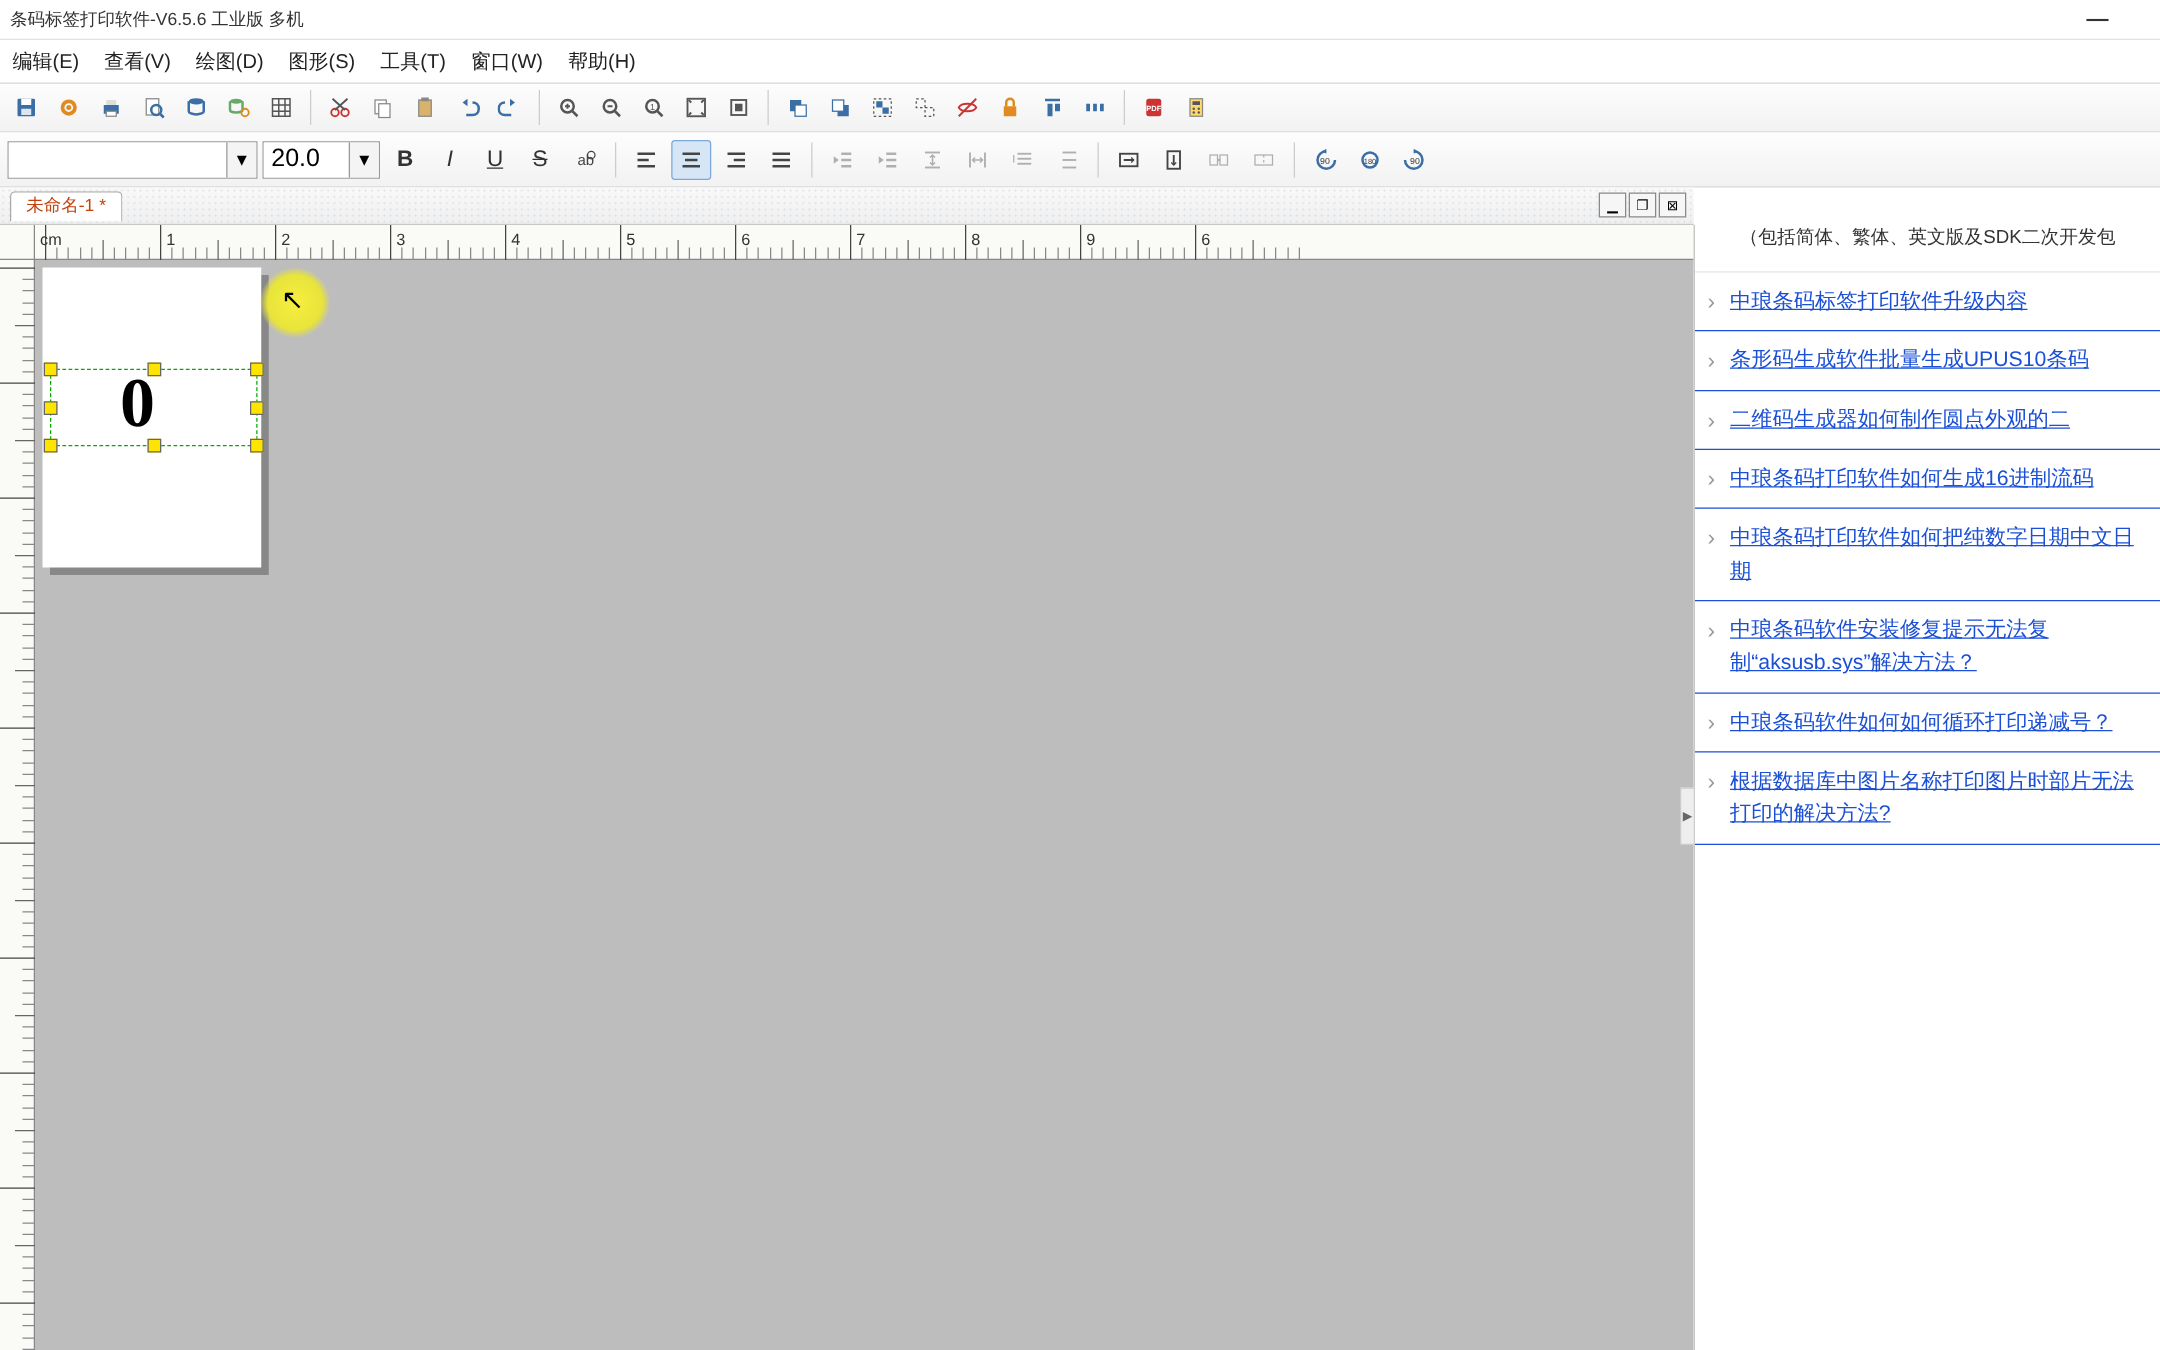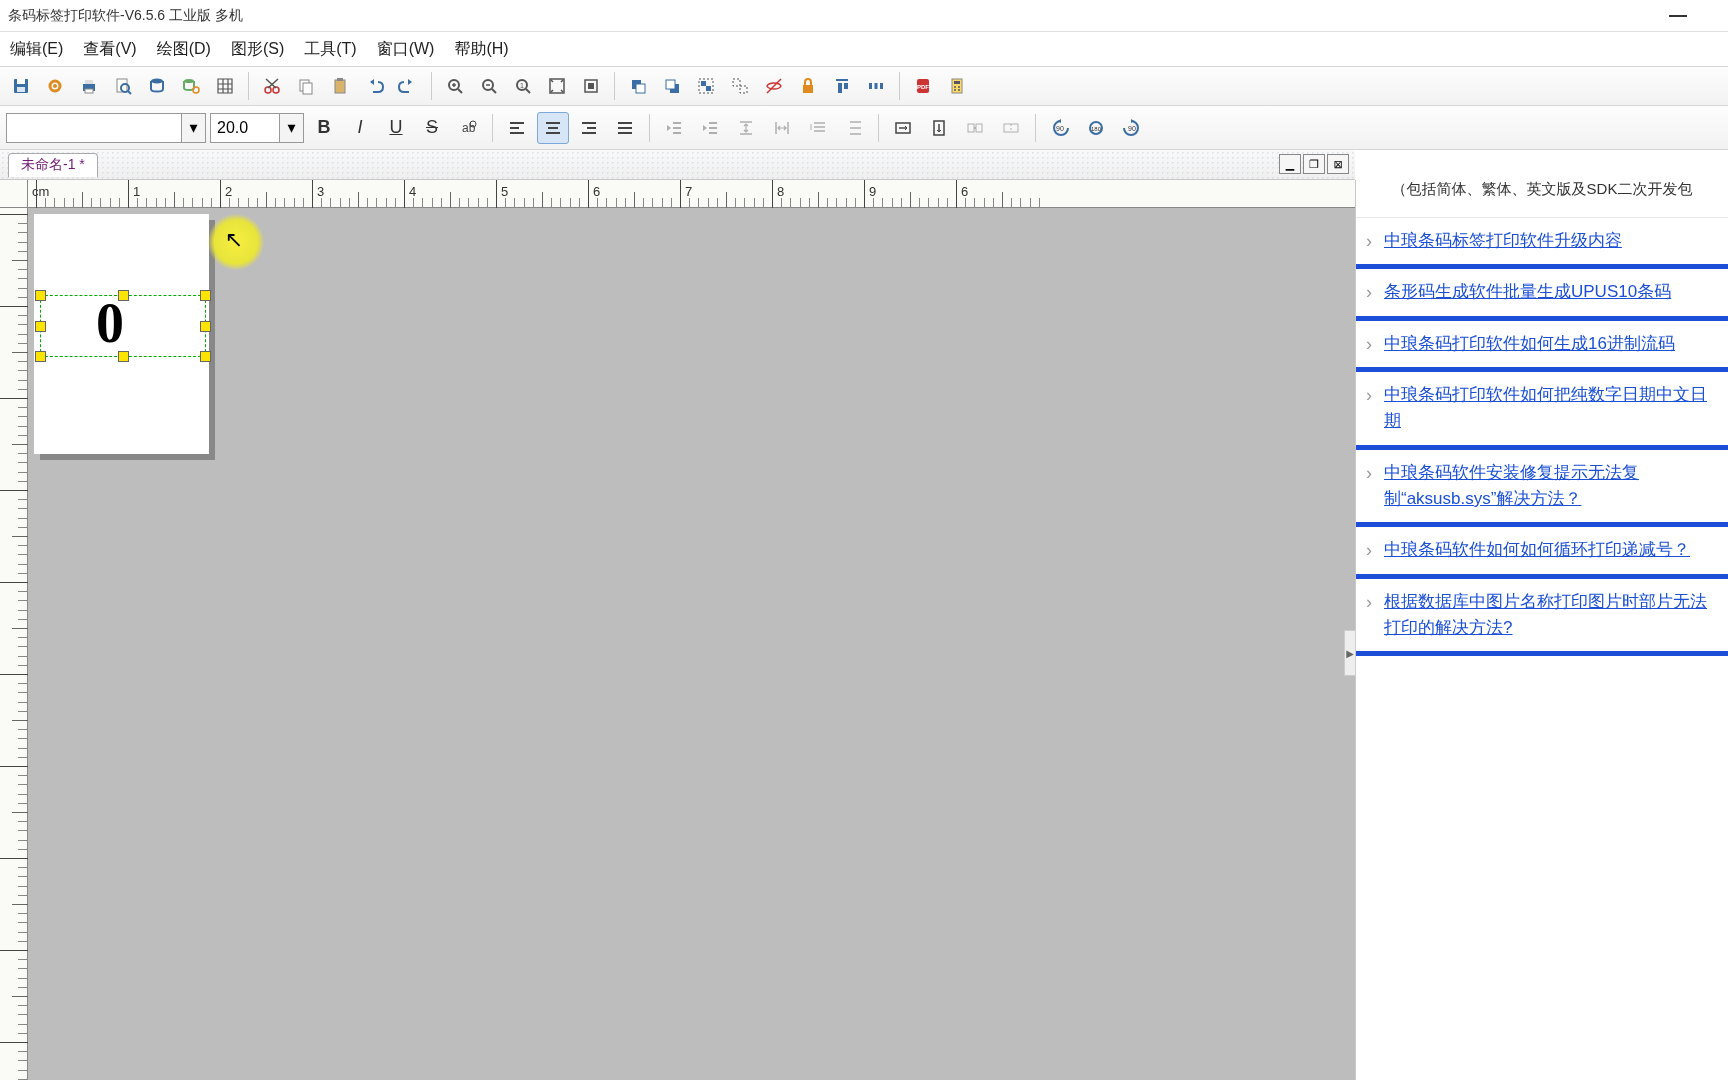--- a/index.html
+++ b/index.html
@@ -13,30 +13,30 @@
 .menubar .menuitem { font-size: 16px; color: #222; padding: 4px 6px; cursor: pointer; }
 
 .toolbar1 { height: 40px; background: linear-gradient(#fdfdfd,#f2f2f2); border-top: 1px solid #d6d6d6; border-bottom: 1px solid #d6d6d6; display: flex; align-items: center; padding: 0 6px; gap: 4px; }
 .toolbar1 .tbtn { width: 30px; height: 30px; display: flex; align-items: center; justify-content: center; border: 1px solid transparent; border-radius: 3px; cursor: pointer; }
 .toolbar1 .sep { width: 1px; height: 28px; background: #ccc; margin: 0 4px; }
 
 .toolbar2 { height: 44px; background: linear-gradient(#fdfdfd,#f2f2f2); border-bottom: 1px solid #d6d6d6; display: flex; align-items: center; padding: 0 6px; gap: 4px; }
 .toolbar2 .combo { height: 30px; border: 1px solid #999; background: #fff; display: flex; align-items: center; position: relative; }
 .toolbar2 .combo-font { width: 200px; }
 .toolbar2 .combo-size { width: 94px; }
-.toolbar2 .combo input { border: none; outline: none; width: calc(100% - 24px); height: 100%; padding: 0 6px; font-size: 16px; }
+.toolbar2 .combo input { border: none; outline: none; width: calc(100% - 24px); height: 100%; padding: 0 6px; font-size: 20px; }
 .toolbar2 .combo .arrow { width: 24px; height: 100%; display: flex; align-items: center; justify-content: center; background: #f4f4f4; border-left: 1px solid #999; cursor: pointer; }
 .toolbar2 .tbtn { width: 32px; height: 32px; display: flex; align-items: center; justify-content: center; border: 1px solid transparent; border-radius: 3px; cursor: pointer; font-family: Georgia, serif; }
 .toolbar2 .tbtn.active { background: #d6e6f6; border-color: #7ba8d6; }
 .toolbar2 .tbtn.disabled { opacity: 0.4; cursor: default; }
 .toolbar2 .sep { width: 1px; height: 28px; background: #ccc; margin: 0 4px; }
 
 .tabstrip { position: absolute; top: 150px; left: 0; right: 373px; height: 30px; background: linear-gradient(#f9f9f9,#efefef); border-bottom: 1px solid #c8c8c8; display: flex; align-items: center; padding-left: 8px; }
 .tabstrip::before { content: ""; position: absolute; inset: 0; background-image: radial-gradient(circle, #bfcdd9 1px, transparent 1px); background-size: 5px 5px; opacity: .4; }
-.tabstrip .tab { position: relative; height: 24px; padding: 0 12px; background: #fff; border: 1px solid #aaa; border-bottom: none; border-radius: 4px 4px 0 0; display: flex; align-items: center; font-size: 14px; color: #701a75; }
+.tabstrip .tab { position: relative; height: 24px; padding: 0 12px; background: #fff; border: 1px solid #aaa; border-bottom: none; border-radius: 4px 4px 0 0; display: flex; align-items: center; font-size: 14px; color: #c2410c; }
 .tabstrip .wbtns { position: absolute; right: 6px; top: 4px; display: flex; gap: 2px; }
 .tabstrip .wbtns .wb { width: 22px; height: 20px; border: 1px solid #888; background: #f6f6f6; display: flex; align-items: center; justify-content: center; font-size: 11px; cursor: pointer; }
 
 .canvaswrap { position: absolute; top: 180px; left: 0; right: 373px; bottom: 0; background: #bdbdbd; overflow: hidden; }
 .hruler { position: absolute; top: 0; left: 28px; right: 0; height: 28px; background: #fafaf7; border-bottom: 1px solid #888; }
 .hruler .unit { position: absolute; left: 4px; top: 4px; font-size: 13px; color: #333; }
 .hruler .major { position: absolute; top: 0; height: 28px; border-left: 1px solid #444; }
 .hruler .major span { position: absolute; top: 4px; left: 4px; font-size: 13px; color: #333; }
 .hruler .minor { position: absolute; top: 18px; height: 10px; border-left: 1px solid #888; }
 .hruler .mid { position: absolute; top: 12px; height: 16px; border-left: 1px solid #666; }
@@ -53,21 +53,21 @@
 .handle { position: absolute; width: 11px; height: 11px; background: #ffe400; border: 1px solid #666; }
 
 .cursorspot { position: absolute; left: 208px; top: 34px; width: 56px; height: 56px; border-radius: 50%; background: radial-gradient(circle, #f4ed3f 10%, #e8e43a 55%, rgba(232,228,58,0) 72%); display: flex; align-items: center; justify-content: center; }
 .cursorspot .ptr { font-size: 22px; transform: translate(-2px,-2px); }
 
 .rightpanel { position: absolute; top: 180px; right: 0; bottom: 0; width: 373px; background: #fff; border-left: 1px solid #c8c8c8; display: flex; flex-direction: column; }
 .rp-header { height: 44px; background: #2f6fa7; color: #fff; display: flex; align-items: center; justify-content: center; font-size: 20px; font-weight: 600; letter-spacing: 2px; }
 .rp-dl { margin: 28px auto 16px; width: 240px; height: 46px; background: #e22626; color: #fff; display: flex; align-items: center; justify-content: center; font-size: 19px; font-weight: 600; cursor: pointer; }
 .rp-sub { text-align: center; font-size: 15px; color: #333; padding: 0 10px 18px; }
 .rp-list { border-top: 1px solid #e6e6e6; overflow: hidden; flex: 1; }
-.rp-item { padding: 10px 12px 10px 28px; font-size: 17px; line-height: 1.55; position: relative; border-bottom: 5px solid #1d4ed8; }
+.rp-item { padding: 10px 12px 10px 28px; font-size: 17px; line-height: 1.55; position: relative; border-bottom: 1px solid #1d4ed8; }
 .rp-item::before { content: "›"; position: absolute; left: 10px; top: 10px; color: #999; font-size: 18px; }
 .rp-item a { color: #1a4fd6; text-decoration: underline; cursor: pointer; }
 .rp-collapse { position: absolute; left: -12px; top: 50%; width: 12px; height: 46px; background: #eee; border: 1px solid #ccc; display: flex; align-items: center; justify-content: center; font-size: 10px; color: #666; cursor: pointer; }
 
 svg { display: block; }
 </style>
 </head>
 <body>
 
 <div class="titlebar">
@@ -782,19 +782,20 @@
     <span class="ptr">↖</span>
   </div>
 </div>
 
 <div class="rightpanel">
   <div class="rp-collapse">▶</div>
   <div class="rp-sub">（包括简体、繁体、英文版及SDK二次开发包</div>
   <div class="rp-list" id="rplist">
       <div class="rp-item"><a>中琅条码标签打印软件升级内容</a></div>
       <div class="rp-item"><a>条形码生成软件批量生成UPUS10条码</a></div>
+      <div class="rp-item"><a>二维码生成器如何制作圆点外观的二</a></div>
       <div class="rp-item"><a>中琅条码打印软件如何生成16进制流码</a></div>
       <div class="rp-item"><a>中琅条码打印软件如何把纯数字日期中文日期</a></div>
       <div class="rp-item"><a>中琅条码软件安装修复提示无法复制“aksusb.sys”解决方法？</a></div>
       <div class="rp-item"><a>中琅条码软件如何如何循环打印递减号？</a></div>
       <div class="rp-item"><a>根据数据库中图片名称打印图片时部片无法打印的解决方法?</a></div>
     </div>
 </div>
 
 </body></html>

